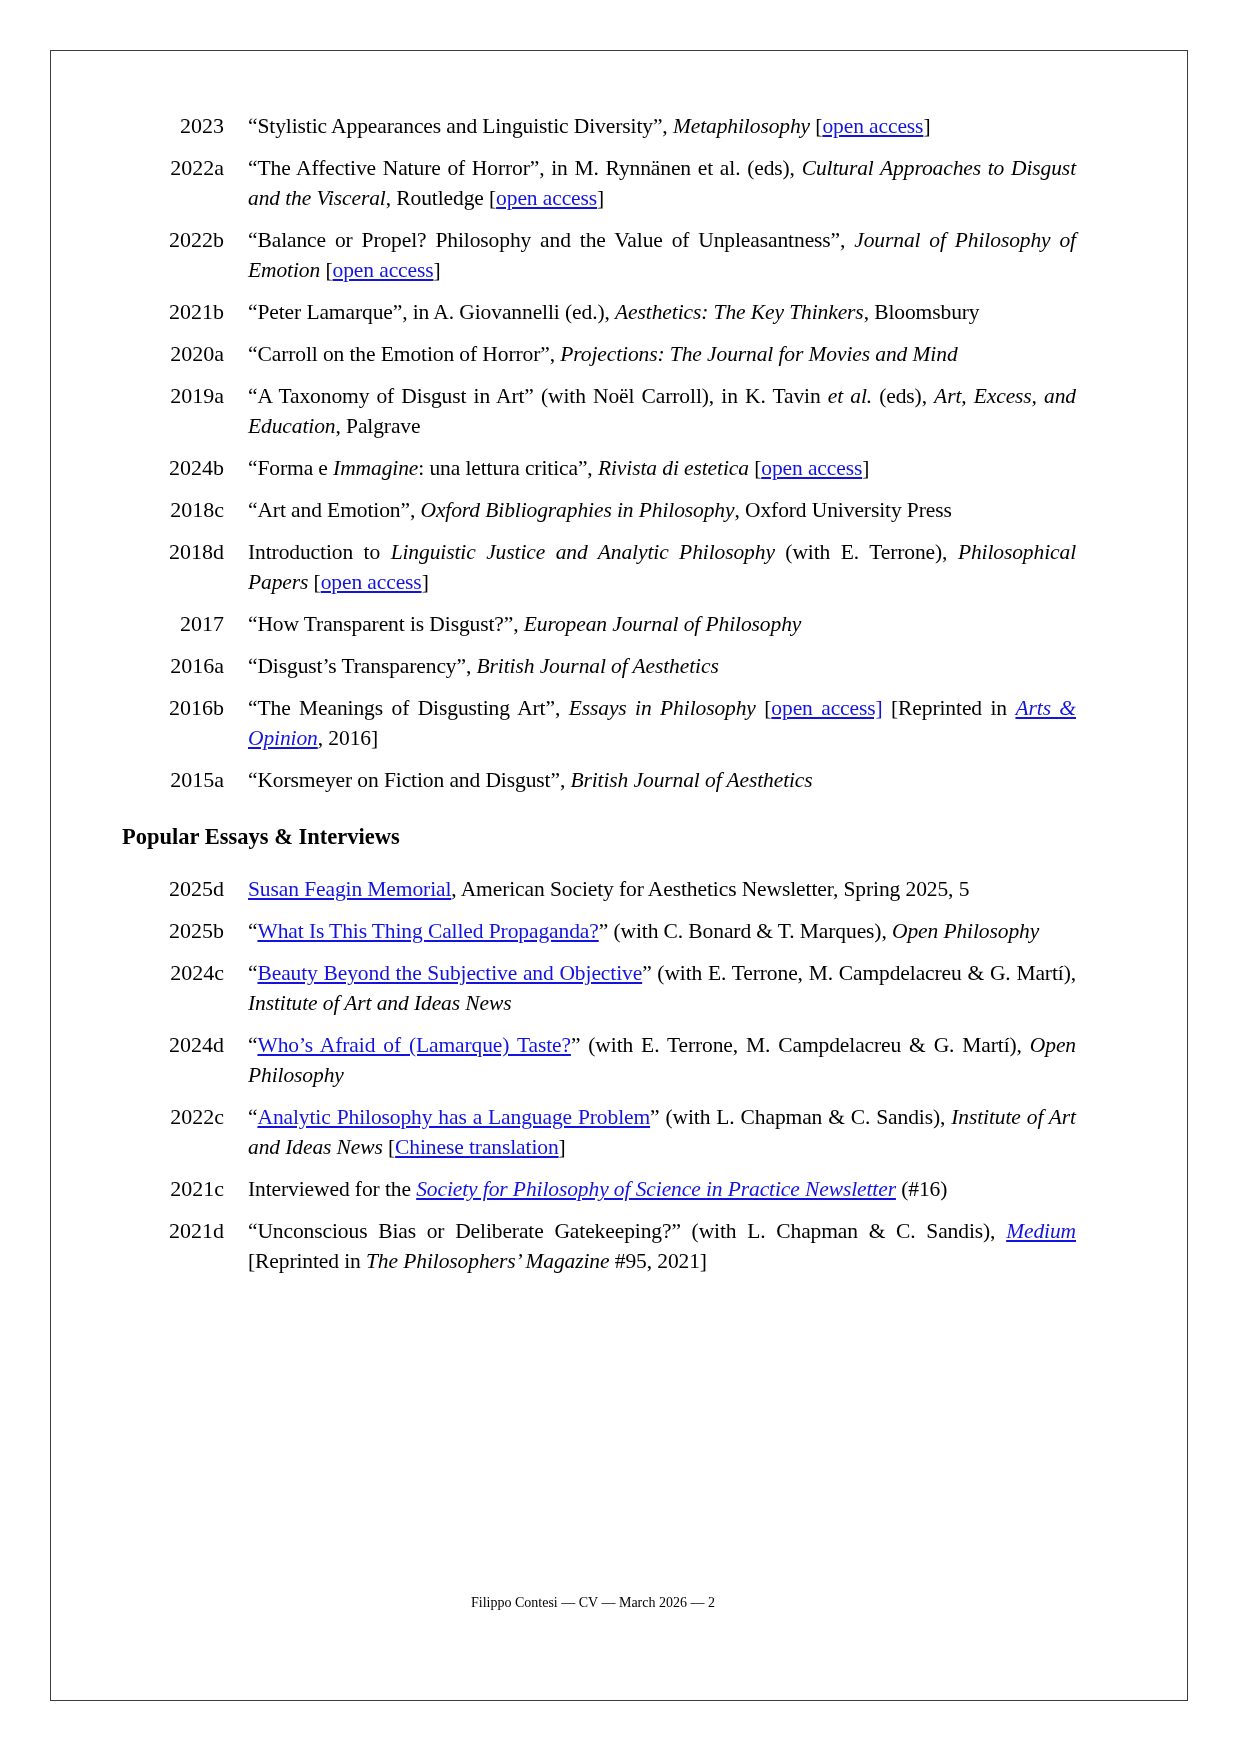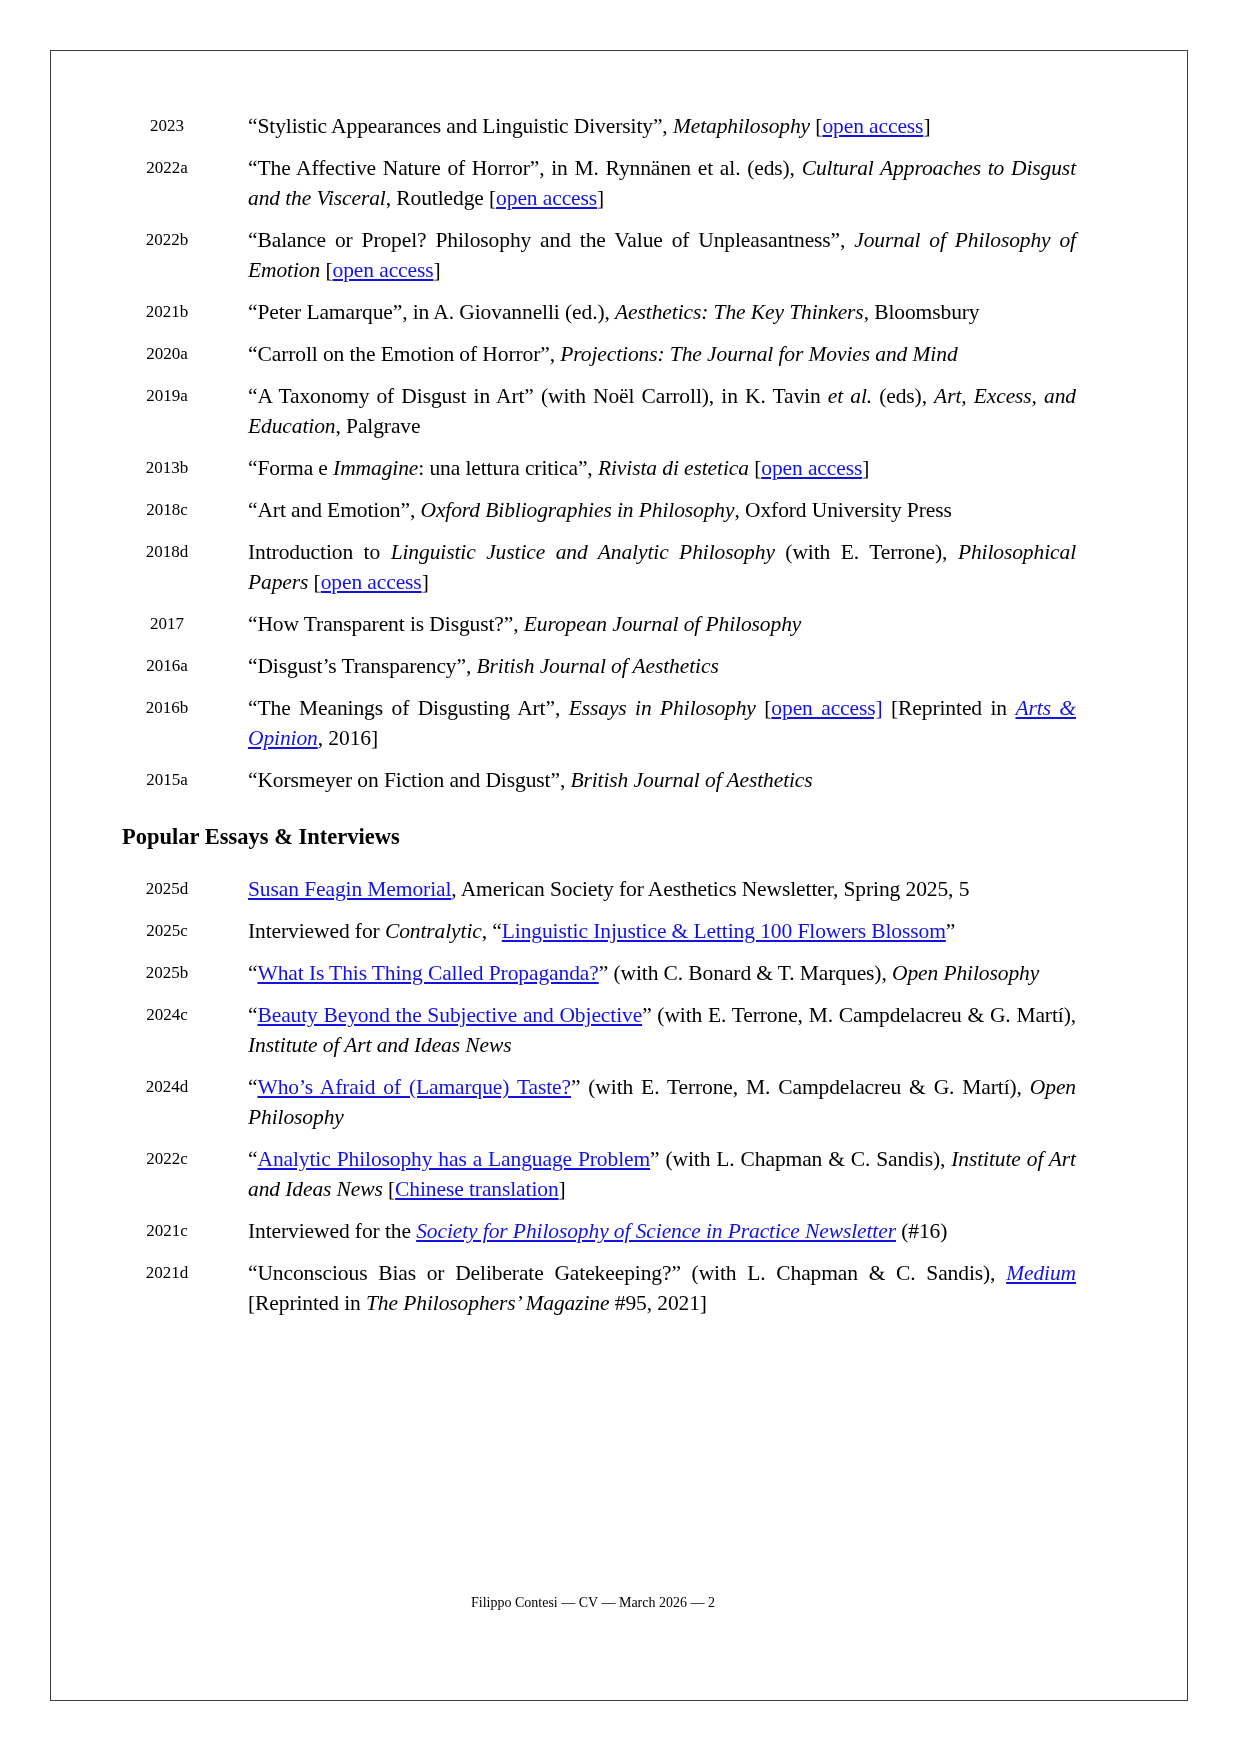--- a/index.html
+++ b/index.html
@@ -10,22 +10,22 @@
   }
   .frame{
     position:absolute;left:50px;top:50px;width:1138px;height:1651px;
     border:1.5px solid #3c3c3c;box-sizing:border-box;
   }
   .content{
     position:absolute;left:110px;top:111px;width:966px;
   }
   .entry{display:flex;margin-bottom:12px;}
   .entry-year{
-    flex:0 0 114px;width:114px;text-align:center;
-    font-size:17px;line-height:30px;white-space:nowrap;
+    flex:0 0 114px;width:114px;text-align:right;
+    font-size:22px;line-height:30px;white-space:nowrap;
   }
   .entry-text{
     flex:1;margin-left:24px;
     font-size:21.5px;line-height:30px;letter-spacing:-0.1px;
     text-align:justify;text-align-last:left;
   }
   .it{font-style:italic;}
   a.lnk{color:#1414e0;text-decoration:underline;cursor:pointer;}
   .section-heading{
     font-size:22.5px;line-height:30px;font-weight:bold;
@@ -61,21 +61,21 @@
       </div>
       <div class="entry">
         <div class="entry-year">2020a</div>
         <div class="entry-text"><span>“Carroll on the Emotion of Horror”, </span><span class="it">Projections: The Journal for Movies and Mind</span></div>
       </div>
       <div class="entry">
         <div class="entry-year">2019a</div>
         <div class="entry-text"><span>“A Taxonomy of Disgust in Art” (with Noël Carroll), in K. Tavin </span><span class="it">et al.</span><span> (eds), </span><span class="it">Art, Excess, and Education</span><span>, Palgrave</span></div>
       </div>
       <div class="entry">
-        <div class="entry-year">2013b</div>
+        <div class="entry-year">2024b</div>
         <div class="entry-text"><span>“Forma e </span><span class="it">Immagine</span><span>: una lettura critica”, </span><span class="it">Rivista di estetica</span><span> [</span><a class="lnk" href="#">open access</a><span>]</span></div>
       </div>
       <div class="entry">
         <div class="entry-year">2018c</div>
         <div class="entry-text"><span>“Art and Emotion”, </span><span class="it">Oxford Bibliographies in Philosophy</span><span>, Oxford University Press</span></div>
       </div>
       <div class="entry">
         <div class="entry-year">2018d</div>
         <div class="entry-text"><span>Introduction to </span><span class="it">Linguistic Justice and Analytic Philosophy</span><span> (with E. Terrone), </span><span class="it">Philosophical Papers</span><span> [</span><a class="lnk" href="#">open access</a><span>]</span></div>
       </div>
@@ -96,24 +96,20 @@
         <div class="entry-text"><span>“Korsmeyer on Fiction and Disgust”, </span><span class="it">British Journal of Aesthetics</span></div>
       </div>
     </div>
   <h2 class="section-heading">Popular Essays &amp; Interviews</h2>
   <div id="pop-entries">
       <div class="entry">
         <div class="entry-year">2025d</div>
         <div class="entry-text"><a class="lnk" href="#">Susan Feagin Memorial</a><span>, American Society for Aesthetics Newsletter, Spring 2025, 5</span></div>
       </div>
       <div class="entry">
-        <div class="entry-year">2025c</div>
-        <div class="entry-text"><span>Interviewed for </span><span class="it">Contralytic</span><span>, “</span><a class="lnk" href="#">Linguistic Injustice &amp; Letting 100 Flowers Blossom</a><span>”</span></div>
-      </div>
-      <div class="entry">
         <div class="entry-year">2025b</div>
         <div class="entry-text"><span>“</span><a class="lnk" href="#">What Is This Thing Called Propaganda?</a><span>” (with C. Bonard &amp; T. Marques), </span><span class="it">Open Philosophy</span></div>
       </div>
       <div class="entry">
         <div class="entry-year">2024c</div>
         <div class="entry-text"><span>“</span><a class="lnk" href="#">Beauty Beyond the Subjective and Objective</a><span>” (with E. Terrone, M. Campdelacreu &amp; G. Martí), </span><span class="it">Institute of Art and Ideas News</span></div>
       </div>
       <div class="entry">
         <div class="entry-year">2024d</div>
         <div class="entry-text"><span>“</span><a class="lnk" href="#">Who’s Afraid of (Lamarque) Taste?</a><span>” (with E. Terrone, M. Campdelacreu &amp; G. Martí), </span><span class="it">Open Philosophy</span></div>

